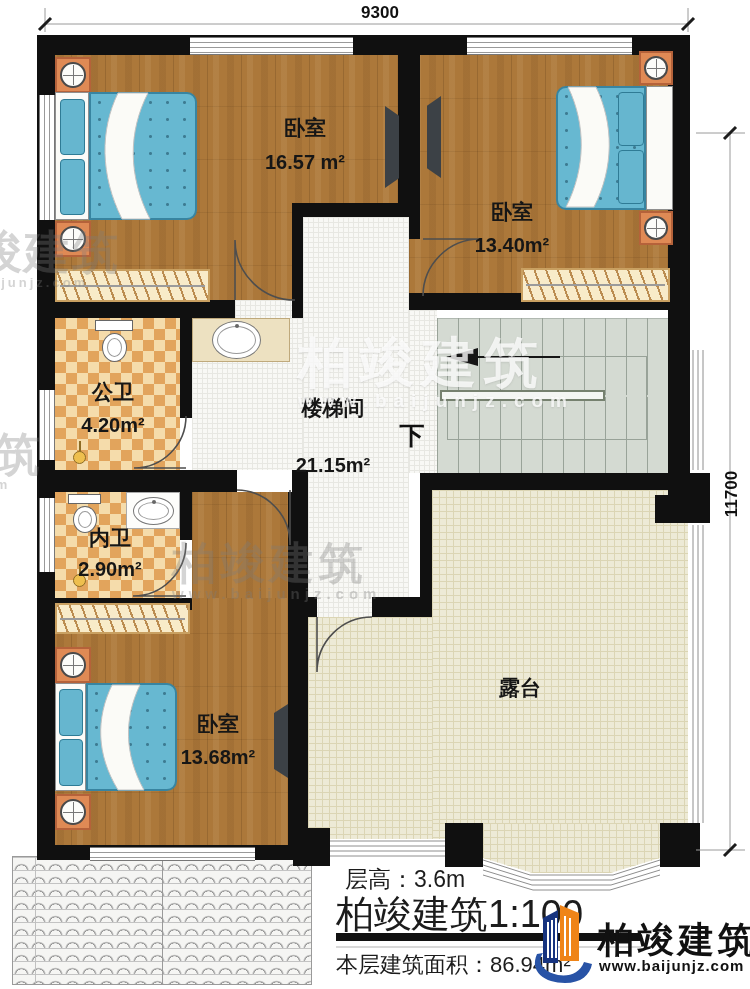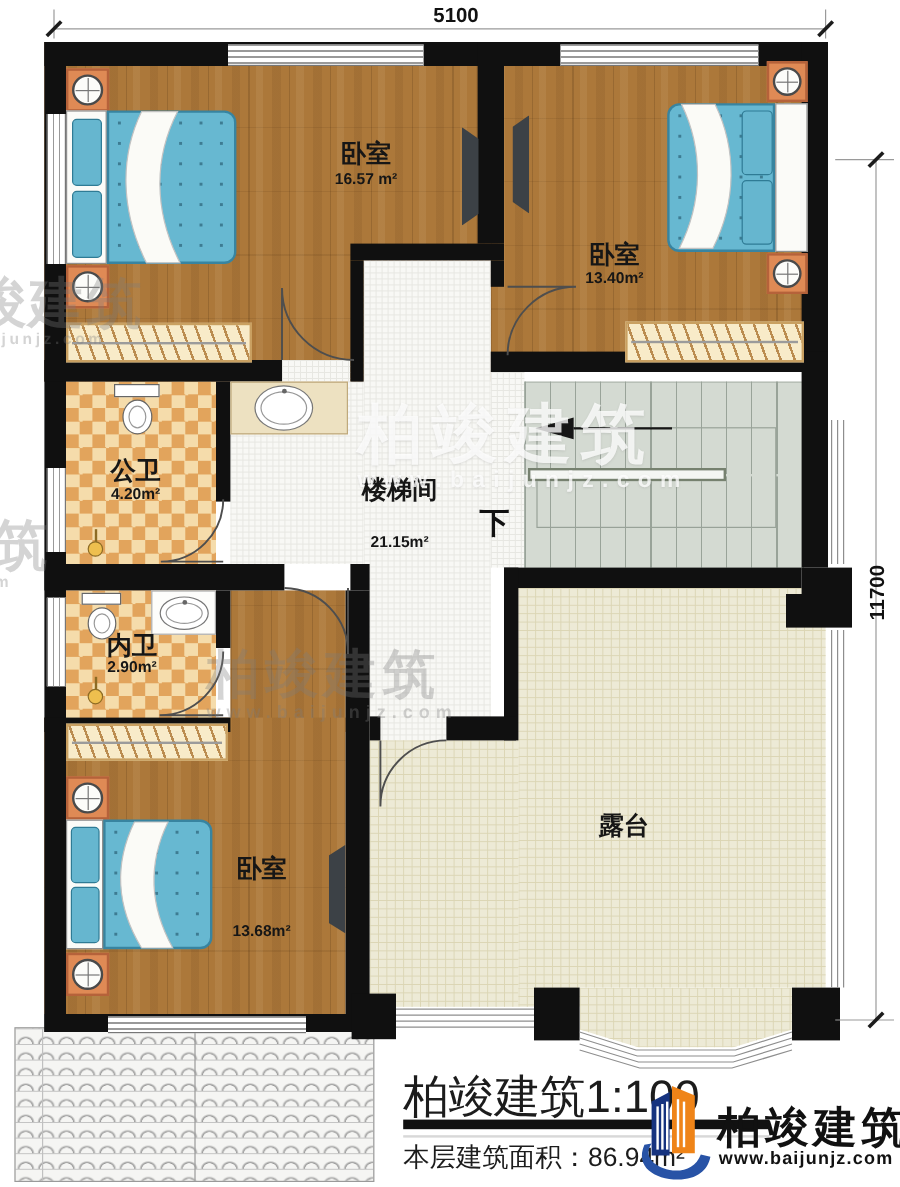--- a/index.html
+++ b/index.html
@@ -23,21 +23,21 @@
     radial-gradient(9px 8px at 50% 100%, transparent 5px, #8f8f8f 5.5px, transparent 7.5px),
     linear-gradient(#c3c3c3 1px, transparent 1px);background-size:17px 13px,17px 13px;}
   .roof::after{content:"";position:absolute;left:50%;top:0;bottom:0;width:1px;background:#9a9a9a;}
   .roof::before{content:"";position:absolute;left:22px;top:0;bottom:0;width:1px;background:#c0c0c0;}
   .win-h{background:#fff;border-top:1px solid #777;border-bottom:1px solid #777;
     background-image:repeating-linear-gradient(180deg, transparent 0 4px, #999 4px 5px);}
   .win-v{background:#fff;border-left:1px solid #777;border-right:1px solid #777;
     background-image:repeating-linear-gradient(90deg, transparent 0 4px, #999 4px 5px);}
   .label{font-weight:700;color:#161616;text-align:center;transform:translateX(-50%);white-space:nowrap;}
   .rlabel{font-size:21px;}
-  .alabel{font-size:13px;}
+  .alabel{font-size:20px;margin-top:10px;}
   .down-label{font-size:25px;font-weight:700;color:#111;transform:translateX(-50%);}
   .dim{font-size:17px;font-weight:700;color:#111;}
   .nightstand{background:#df8a55;border:2px solid #b5623a;box-sizing:border-box;}
   .lamp{position:absolute;inset:3px;border-radius:50%;background:#fcfcf9;border:2px solid #4a4a4a;}
   .lamp::before{content:"";position:absolute;left:50%;top:1px;bottom:1px;width:1px;background:#777;}
   .lamp::after{content:"";position:absolute;top:50%;left:1px;right:1px;height:1px;background:#777;}
   .bed-head{background:#fbfbf8;border:1px solid #8f8f8f;box-sizing:border-box;}
   .pillow{background:#66b6cf;border:1px solid #2f7b95;border-radius:4px;box-sizing:border-box;}
   .blanket{background-color:#67b8d1;border:2px solid #3884a0;box-sizing:border-box;
     background-image:radial-gradient(rgba(10,50,70,.45) 1.3px, transparent 1.6px);background-size:17px 17px;}
@@ -233,43 +233,44 @@
   <div class="abs label rlabel" style="left:512px;top:198px">卧室</div>
   <div class="abs label alabel" style="left:512px;top:224px">13.40m²</div>
   <div class="abs label rlabel" style="left:113px;top:378px">公卫</div>
   <div class="abs label alabel" style="left:113px;top:404px">4.20m²</div>
   <div class="abs label rlabel" style="left:333px;top:394px">楼梯间</div>
   <div class="abs label alabel" style="left:333px;top:444px">21.15m²</div>
   <div class="abs down-label" style="left:412px;top:419px">下</div>
   <div class="abs label rlabel" style="left:110px;top:524px">内卫</div>
   <div class="abs label alabel" style="left:110px;top:548px">2.90m²</div>
   <div class="abs label rlabel" style="left:218px;top:710px">卧室</div>
-  <div class="abs label alabel" style="left:218px;top:768px">13.68m²</div>
+  <div class="abs label alabel" style="left:218px;top:736px">13.68m²</div>
   <div class="abs label rlabel" style="left:520px;top:674px">露台</div>
 
-  <div class="abs dim" style="left:348px;top:3px;width:64px;text-align:center">5100</div>
+  <div class="abs dim" style="left:348px;top:3px;width:64px;text-align:center">9300</div>
   <div class="abs dim" style="left:699px;top:484px;width:66px;text-align:center;transform:rotate(-90deg)">11700</div>
 
   <div class="abs wm wm-gray" style="left:-72px;top:228px">
     <div class="wm-big">柏竣建筑</div>
     <div class="wm-small">www.baijunjz.com</div>
   </div>
   <div class="abs wm wm-white" style="left:298px;top:334px">
     <div class="wm-big" style="font-size:54px;letter-spacing:8px">柏竣建筑</div>
     <div class="wm-small" style="font-size:19px;letter-spacing:7px">www.baijunjz.com</div>
   </div>
   <div class="abs wm wm-gray" style="left:-150px;top:430px">
     <div class="wm-big">柏竣建筑</div>
     <div class="wm-small">www.baijunjz.com</div>
   </div>
   <div class="abs wm wm-gray" style="left:172px;top:540px">
     <div class="wm-big" style="font-size:44px;letter-spacing:5px">柏竣建筑</div>
     <div class="wm-small" style="font-size:15px;letter-spacing:5px">www.baijunjz.com</div>
   </div>
 
+  <div class="abs tb-text" style="left:345px;top:864px;font-size:23px">层高：3.6m</div>
   <div class="abs tb-text" style="left:336px;top:889px;font-size:38px">
     <span>柏竣建筑</span><span>1:100</span>
   </div>
   <div class="abs" style="left:336px;top:933px;width:305px;height:8px;background:#111"></div>
   <div class="abs" style="left:336px;top:946px;width:305px;height:2px;background:#d8d8d8"></div>
   <div class="abs tb-text" style="left:336px;top:950px;font-size:22px">本层建筑面积：86.94m²</div>
 
   <svg class="abs" style="left:527px;top:900px" width="68" height="86" viewBox="0 0 68 86">
     <path d="M10,54 C2,72 18,83 38,83 C54,83 63,75 65,64 L57,62 C53,73 42,77 31,75 C17,72 9,63 16,53 Z" fill="#2853a6"></path>
     <polygon points="16,18 31,10 31,63 16,63" fill="#16337f"></polygon>

